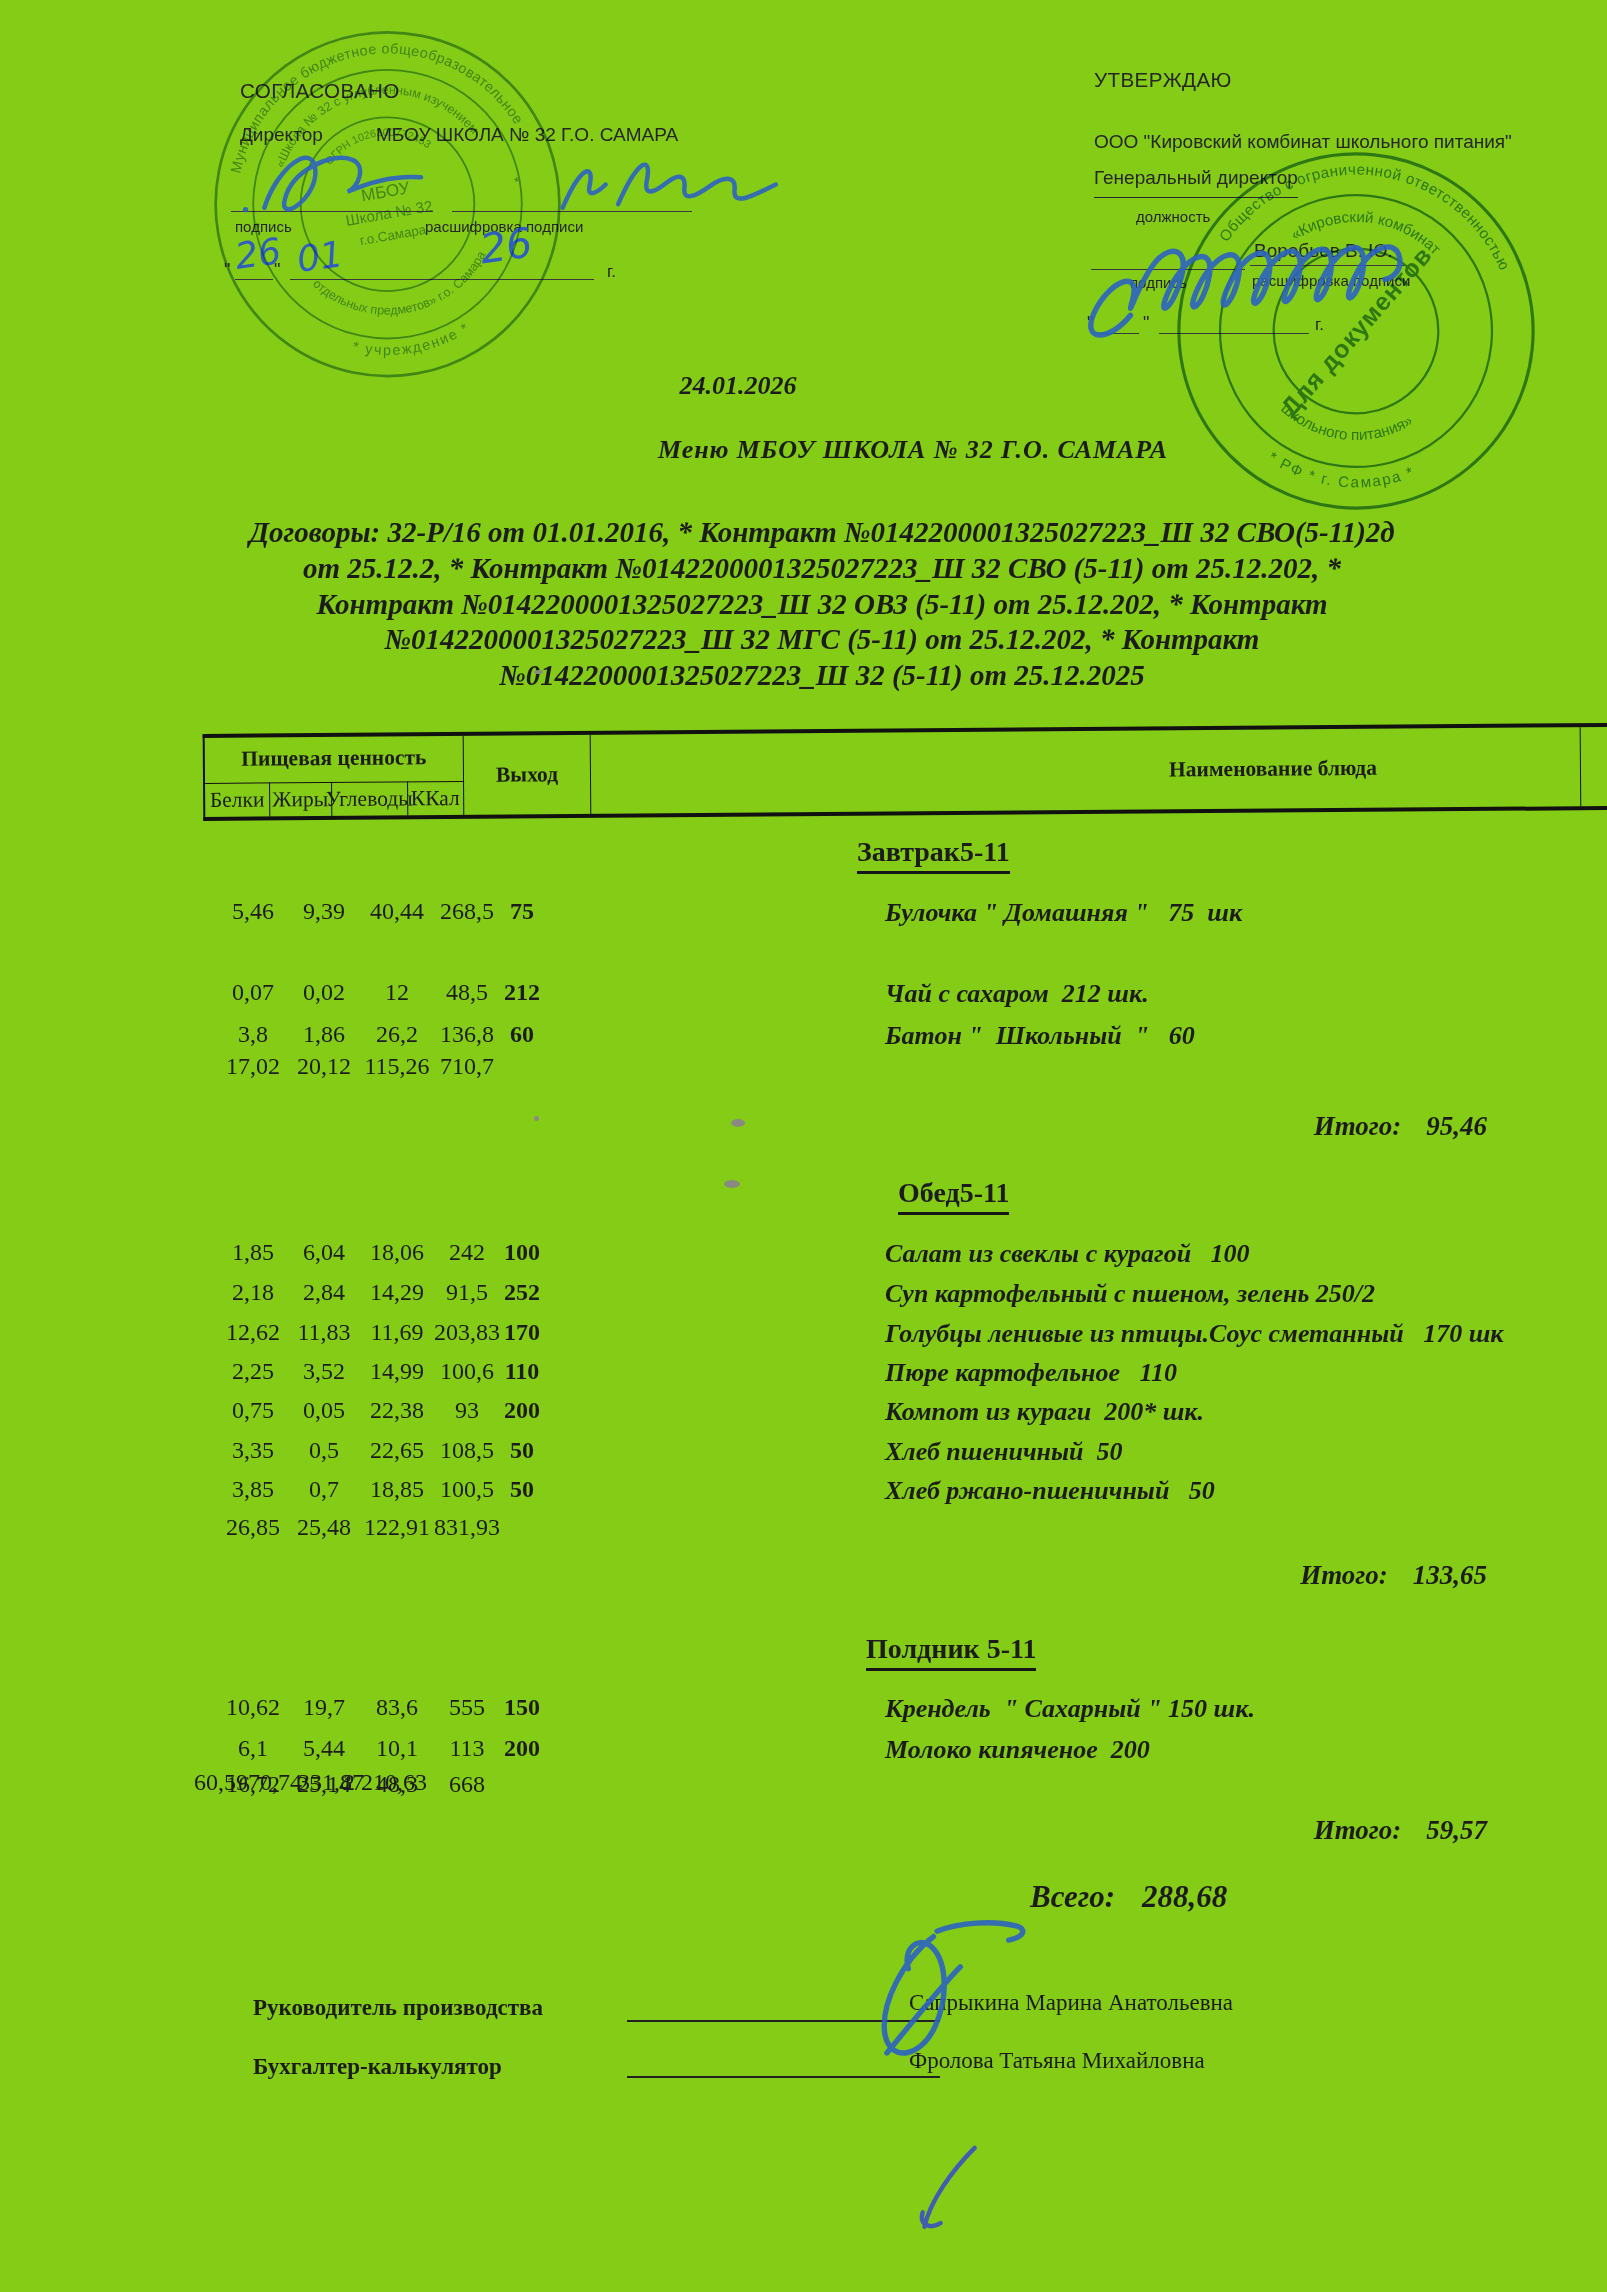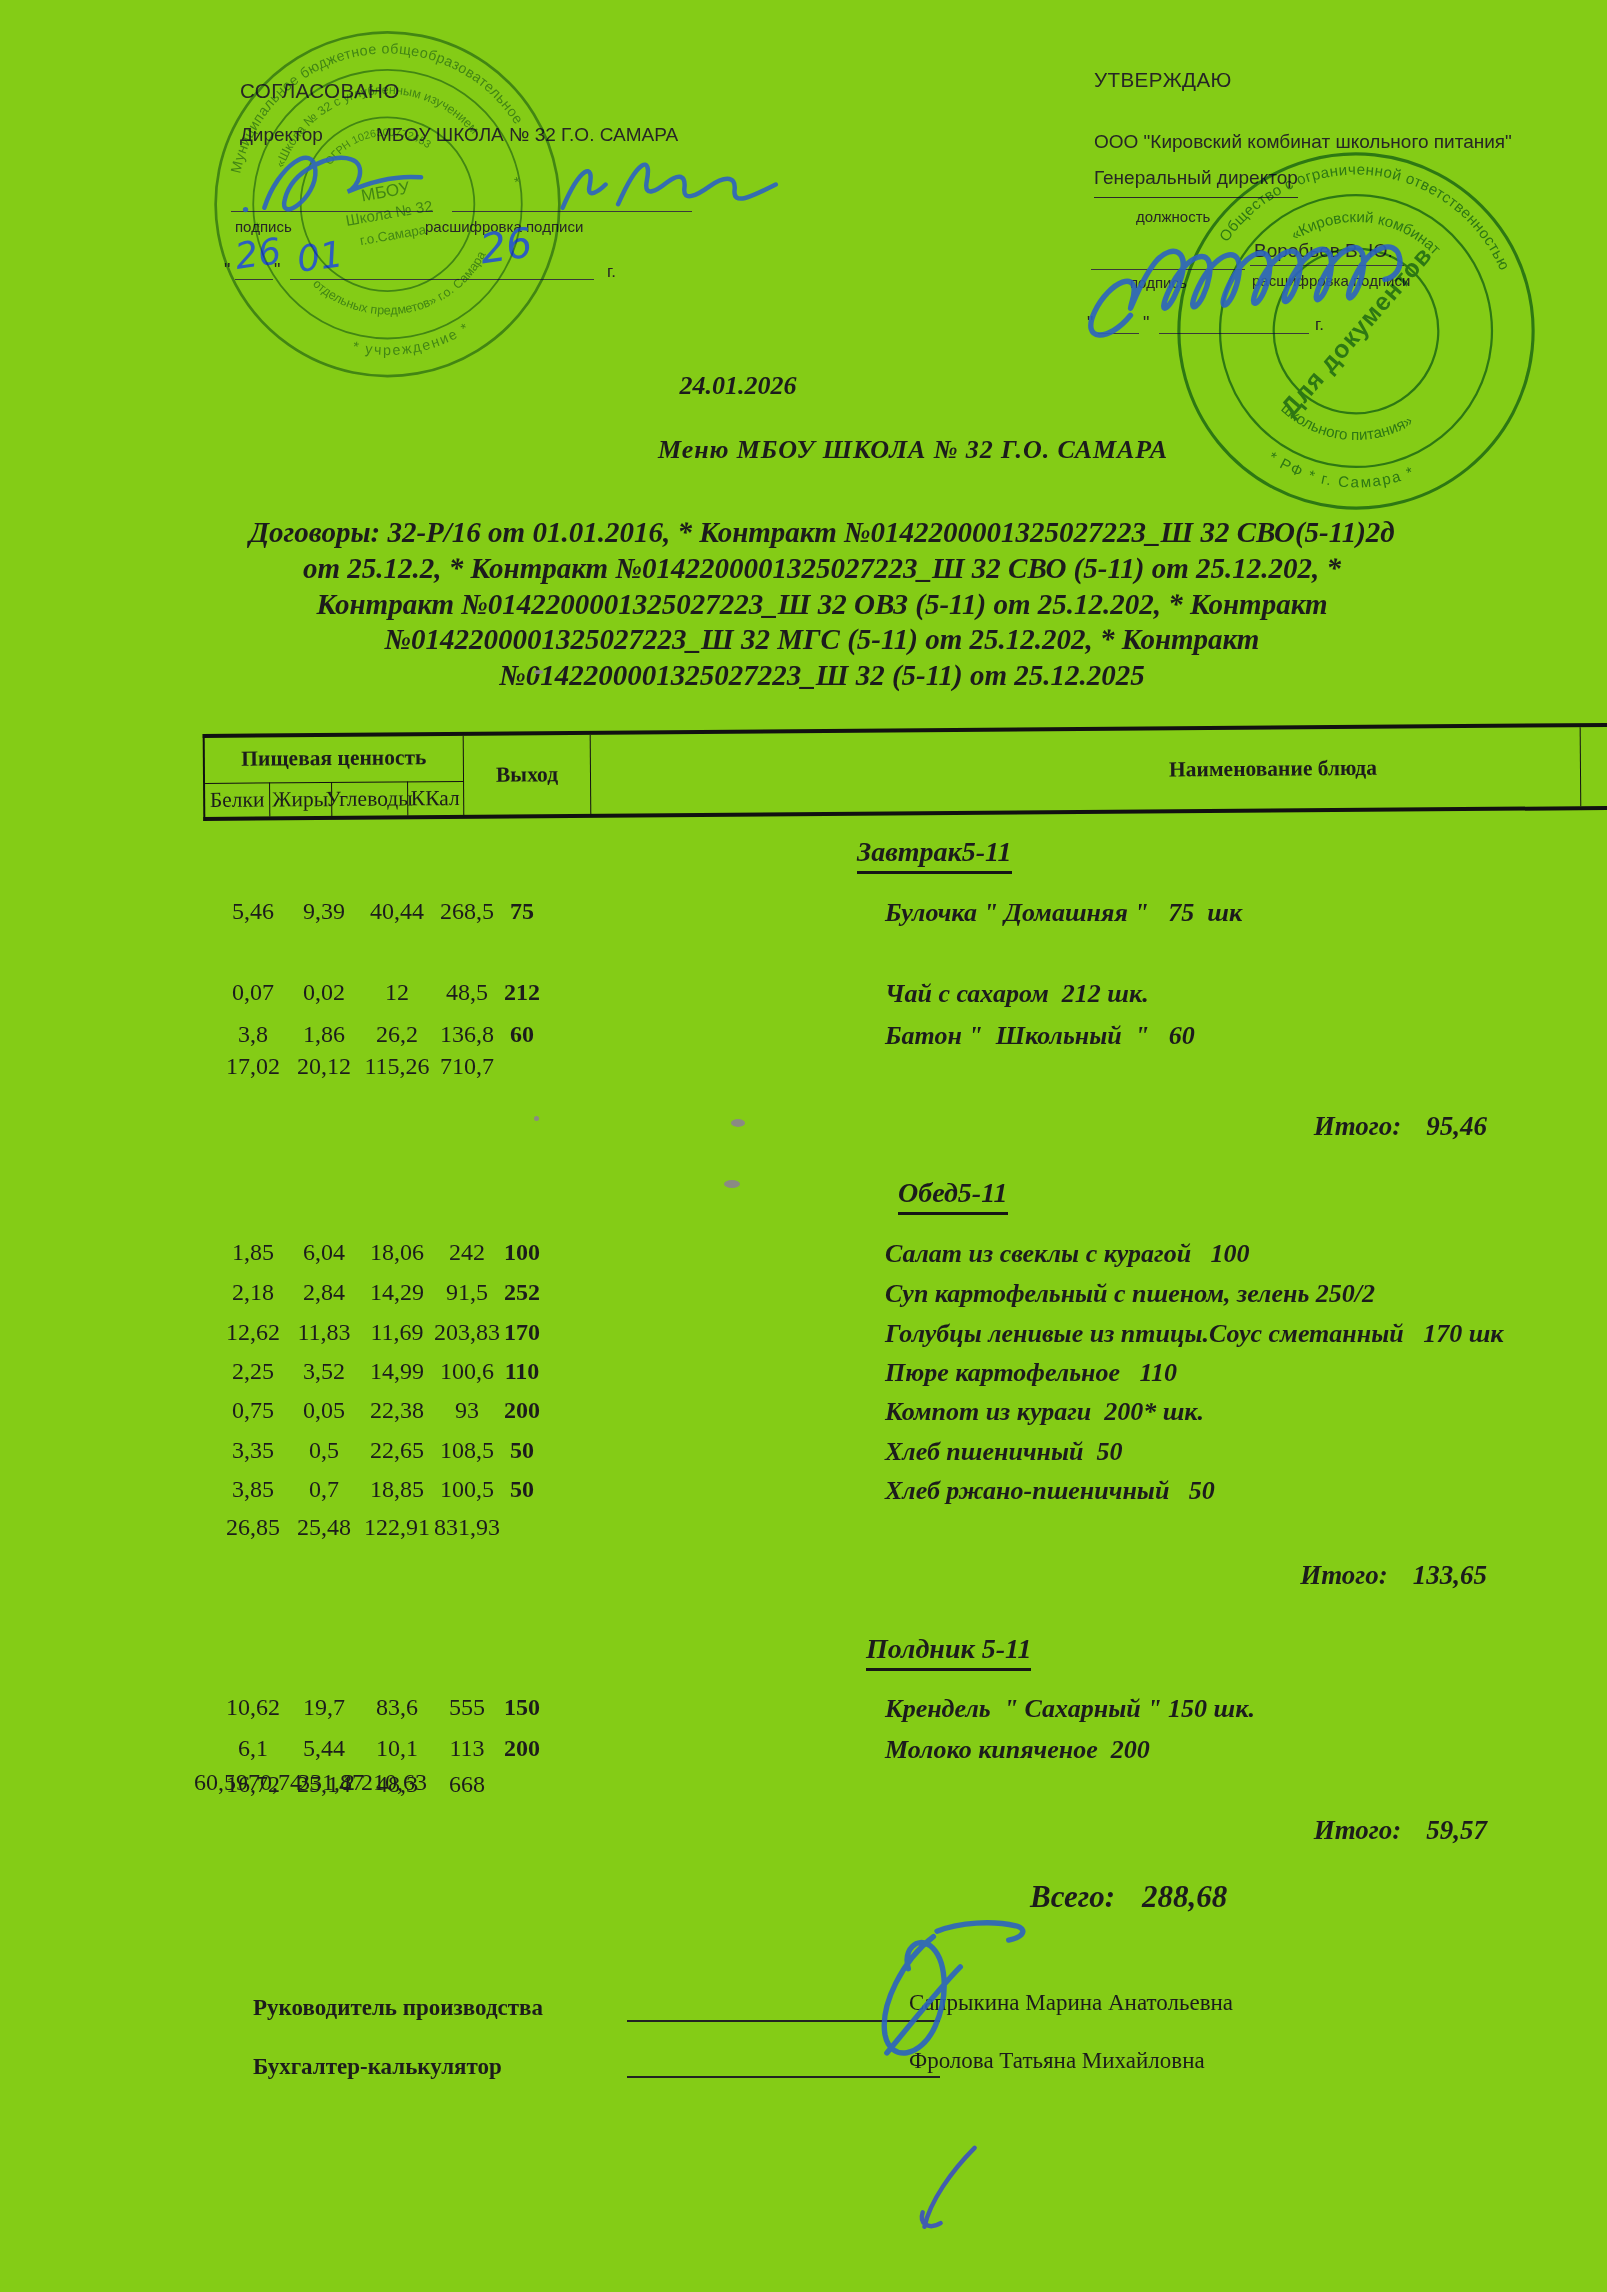--- a/index.html
+++ b/index.html
@@ -25,21 +25,21 @@
   .hcell{position:absolute;transform:translateX(-50%);white-space:nowrap;
          font-family:"Liberation Serif",serif;font-size:21.5px;}
   .hbold{font-weight:bold;}
   
   .nrow{position:absolute;left:0;width:1308px;height:30px;font-size:24px;}
   .cell{position:absolute;transform:translateX(-50%);white-space:nowrap;}
   .cb{left:253px}.cf{left:324px}.cc{left:397px}.ck{left:467px}
   .cout{left:522px;font-weight:bold;}
   .gb{left:221px}.gf{left:275px}.gc{left:331px}.gk{left:385px}
   .dish{position:absolute;left:885px;font-weight:bold;font-style:italic;font-size:26px;white-space:pre;}
-  .sechead{position:absolute;font-weight:bold;font-style:italic;font-size:28px;}
+  .sechead{position:absolute;font-weight:bold;font-size:28px;}
   .sechead span{display:inline-block;border-bottom:3.6px solid #161616;padding-bottom:2.7px;white-space:pre;}
   .itogo{position:absolute;left:1030px;width:457px;text-align:right;
          font-weight:bold;font-style:italic;font-size:27px;white-space:nowrap;}
   .itogo .lbl{margin-right:25px;}
   .vsego{position:absolute;left:1030px;width:479px;text-align:left;
          font-weight:bold;font-style:italic;font-size:31px;white-space:nowrap;}
   .vsego .lbl{margin-right:27px;}
   
   .flabel{position:absolute;font-weight:bold;font-size:23px;}
   .fname{position:absolute;font-size:23px;}

